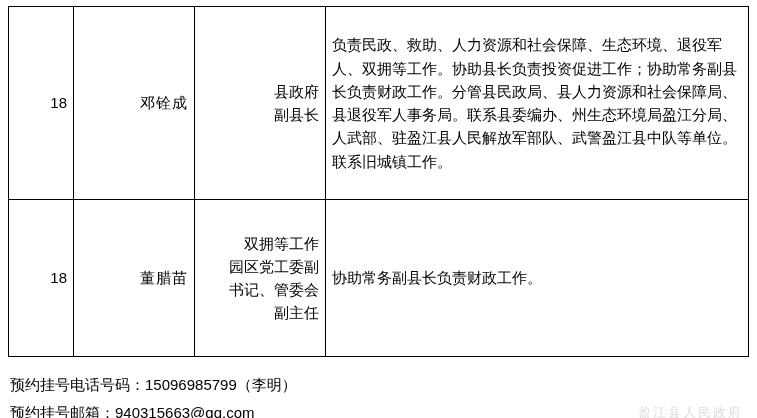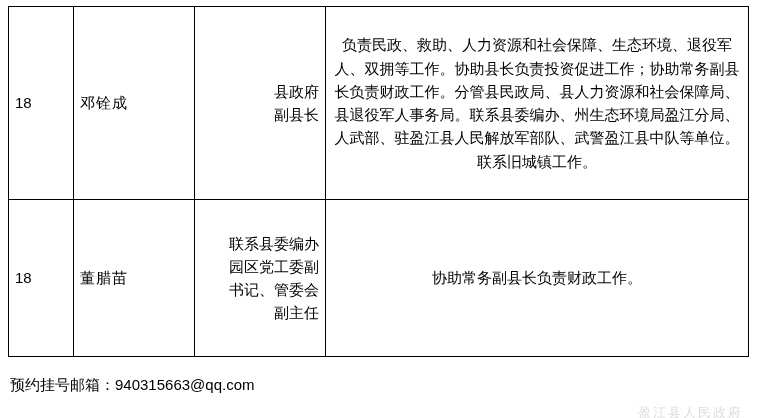--- a/index.html
+++ b/index.html
@@ -29,37 +29,37 @@
   }
   table.duty-table td {
     border: 1px solid #000000;
     vertical-align: middle;
     padding: 4px 6px;
     font-size: 15px;
     line-height: 1.55;
   }
   td.col-no {
     width: 52px;
-    text-align: left;
+    text-align: right;
     font-size: 16px;
   }
   td.col-name {
     width: 108px;
-    text-align: left;
+    text-align: right;
     font-size: 16px;
     letter-spacing: 1px;
   }
   td.col-post {
     width: 118px;
     text-align: right;
     font-size: 15px;
     line-height: 1.6;
   }
   td.col-duty {
-    text-align: center;
+    text-align: left;
     font-size: 15px;
     line-height: 1.62;
   }
   .row-18 td { height: 184px; }
   .row-19 td { height: 148px; }
   .post-line { display: block; }
   .footer {
     margin: 14px 0 0 10px;
     font-size: 15px;
     line-height: 1.85;
@@ -88,29 +88,30 @@
         <td class="col-post">
           <span class="post-line">县政府</span>
           <span class="post-line">副县长</span>
         </td>
         <td class="col-duty">负责民政、救助、人力资源和社会保障、生态环境、退役军人、双拥等工作。协助县长负责投资促进工作；协助常务副县长负责财政工作。分管县民政局、县人力资源和社会保障局、县退役军人事务局。联系县委编办、州生态环境局盈江分局、人武部、驻盈江县人民解放军部队、武警盈江县中队等单位。联系旧城镇工作。</td>
       </tr>
       <tr class="row-19">
         <td class="col-no">18</td>
         <td class="col-name">董腊苗</td>
         <td class="col-post">
-          <span class="post-line">联系县委编办</span>
+          <span class="post-line">双拥等工作</span>
           <span class="post-line">园区党工委副</span>
           <span class="post-line">书记、管委会</span>
           <span class="post-line">副主任</span>
         </td>
         <td class="col-duty">协助常务副县长负责财政工作。</td>
       </tr>
     </tbody>
   </table>
 
   <div class="footer">
+    <div>预约挂号电话号码：15096985799（李明）</div>
     <div>预约挂号邮箱：940315663@qq.com</div>
   </div>
 
   <div class="watermark">盈江县人民政府</div>
 
 </div>
 
 </body></html>

